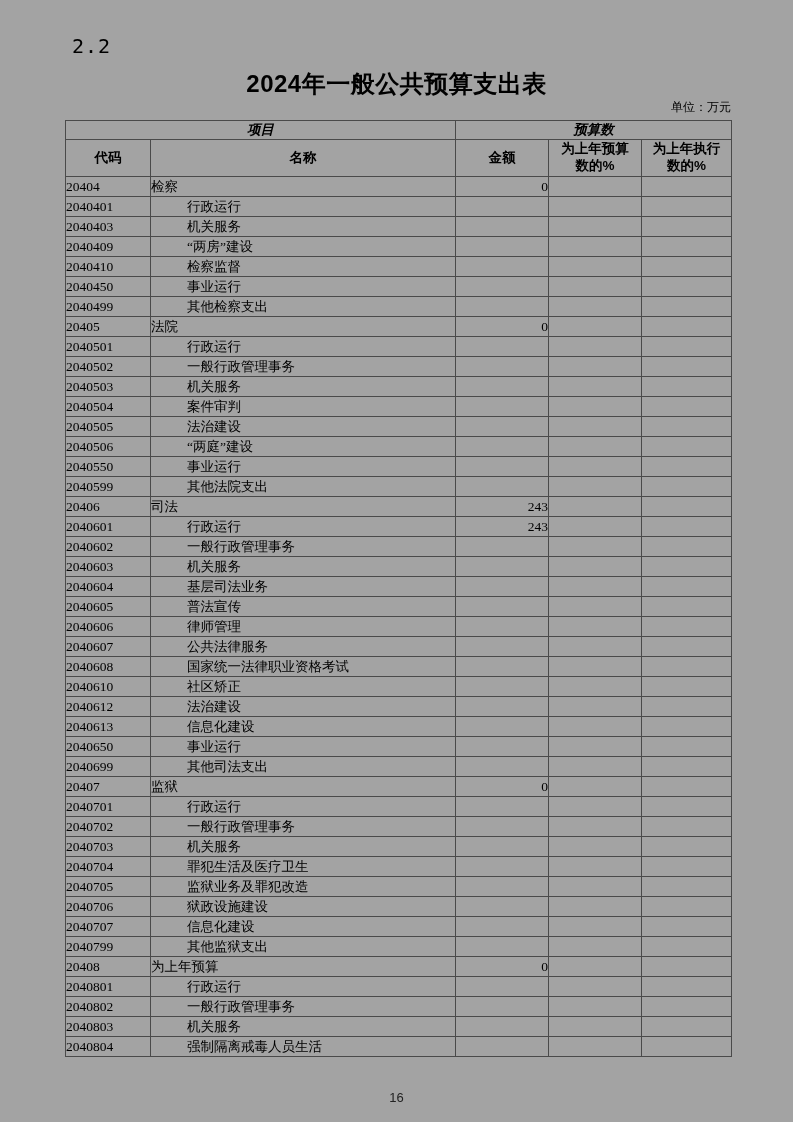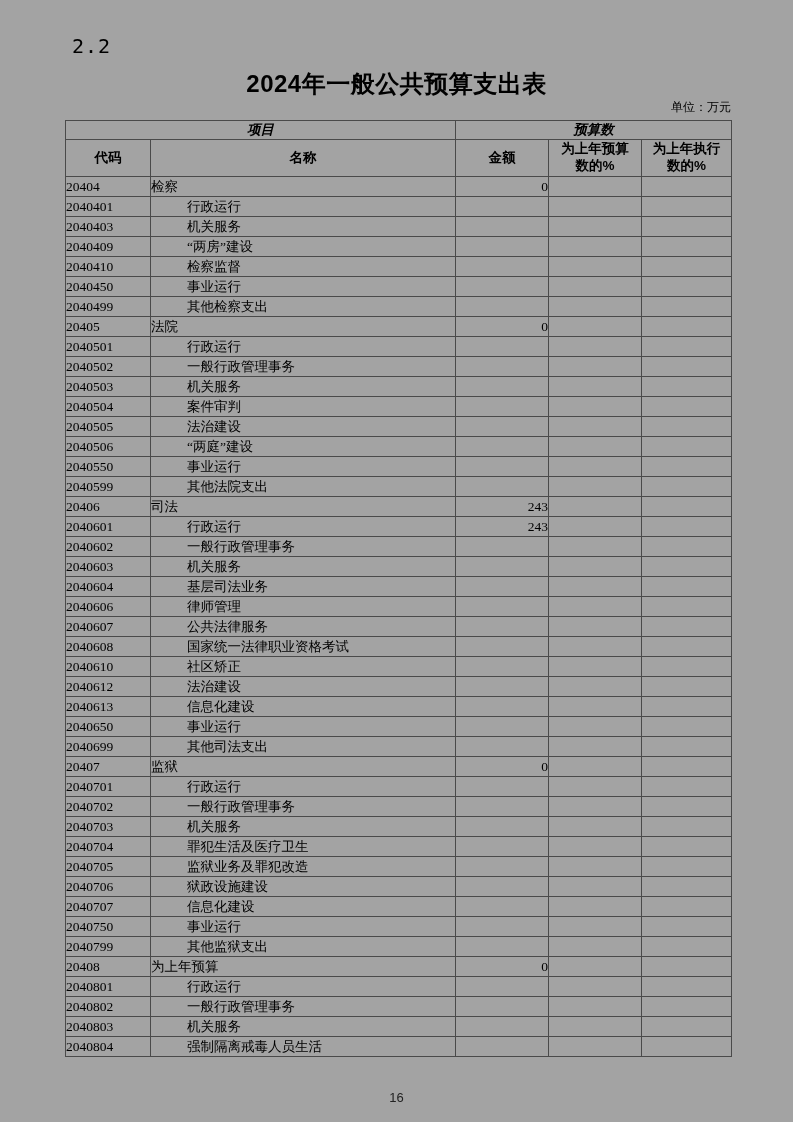--- a/index.html
+++ b/index.html
@@ -251,20 +251,27 @@
           <td class="td-pct"></td>
         </tr>
         <tr>
           <td class="td-code">2040604</td>
           <td class="td-name lvl2">基层司法业务</td>
           <td class="td-amount"></td>
           <td class="td-pct"></td>
           <td class="td-pct"></td>
         </tr>
         <tr>
+          <td class="td-code">2040605</td>
+          <td class="td-name lvl2">普法宣传</td>
+          <td class="td-amount"></td>
+          <td class="td-pct"></td>
+          <td class="td-pct"></td>
+        </tr>
+        <tr>
           <td class="td-code">2040606</td>
           <td class="td-name lvl2">律师管理</td>
           <td class="td-amount"></td>
           <td class="td-pct"></td>
           <td class="td-pct"></td>
         </tr>
         <tr>
           <td class="td-code">2040607</td>
           <td class="td-name lvl2">公共法律服务</td>
           <td class="td-amount"></td>
@@ -363,27 +370,20 @@
           <td class="td-pct"></td>
         </tr>
         <tr>
           <td class="td-code">2040707</td>
           <td class="td-name lvl2">信息化建设</td>
           <td class="td-amount"></td>
           <td class="td-pct"></td>
           <td class="td-pct"></td>
         </tr>
         <tr>
-          <td class="td-code">2040750</td>
-          <td class="td-name lvl2">事业运行</td>
-          <td class="td-amount"></td>
-          <td class="td-pct"></td>
-          <td class="td-pct"></td>
-        </tr>
-        <tr>
           <td class="td-code">2040799</td>
           <td class="td-name lvl2">其他监狱支出</td>
           <td class="td-amount"></td>
           <td class="td-pct"></td>
           <td class="td-pct"></td>
         </tr>
         <tr>
           <td class="td-code">20408</td>
           <td class="td-name lvl1">为上年预算</td>
           <td class="td-amount">0</td>

